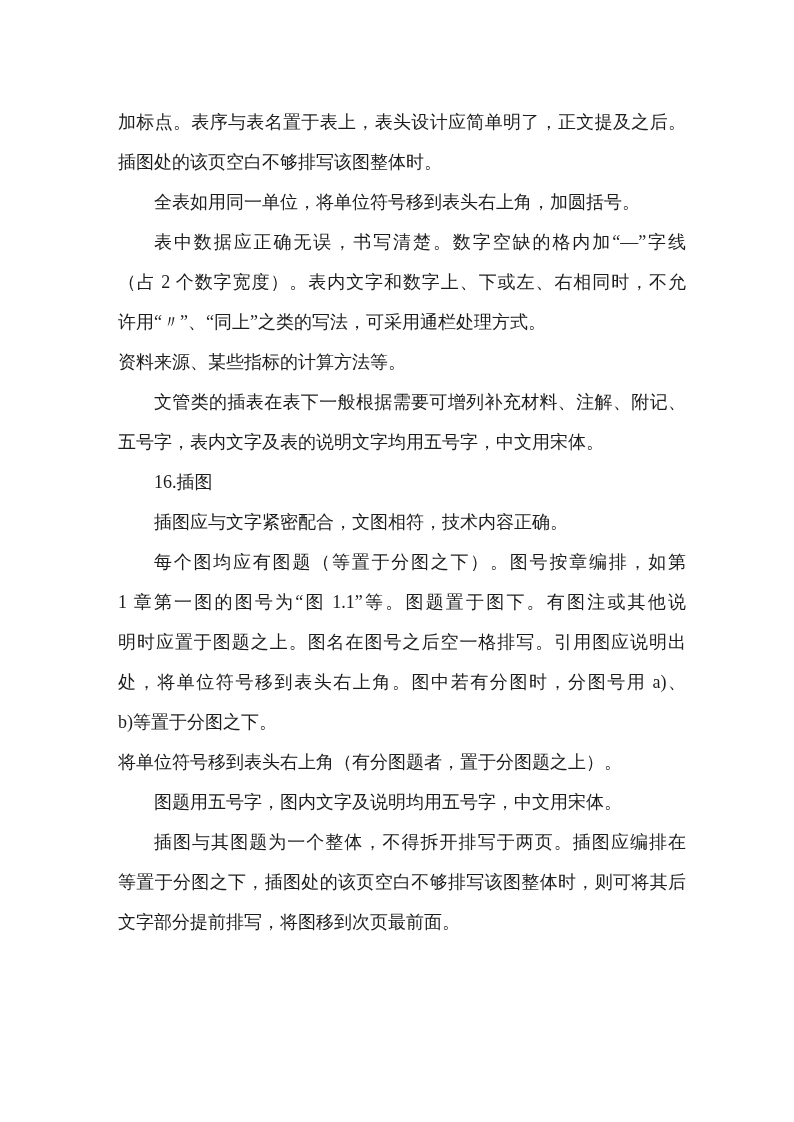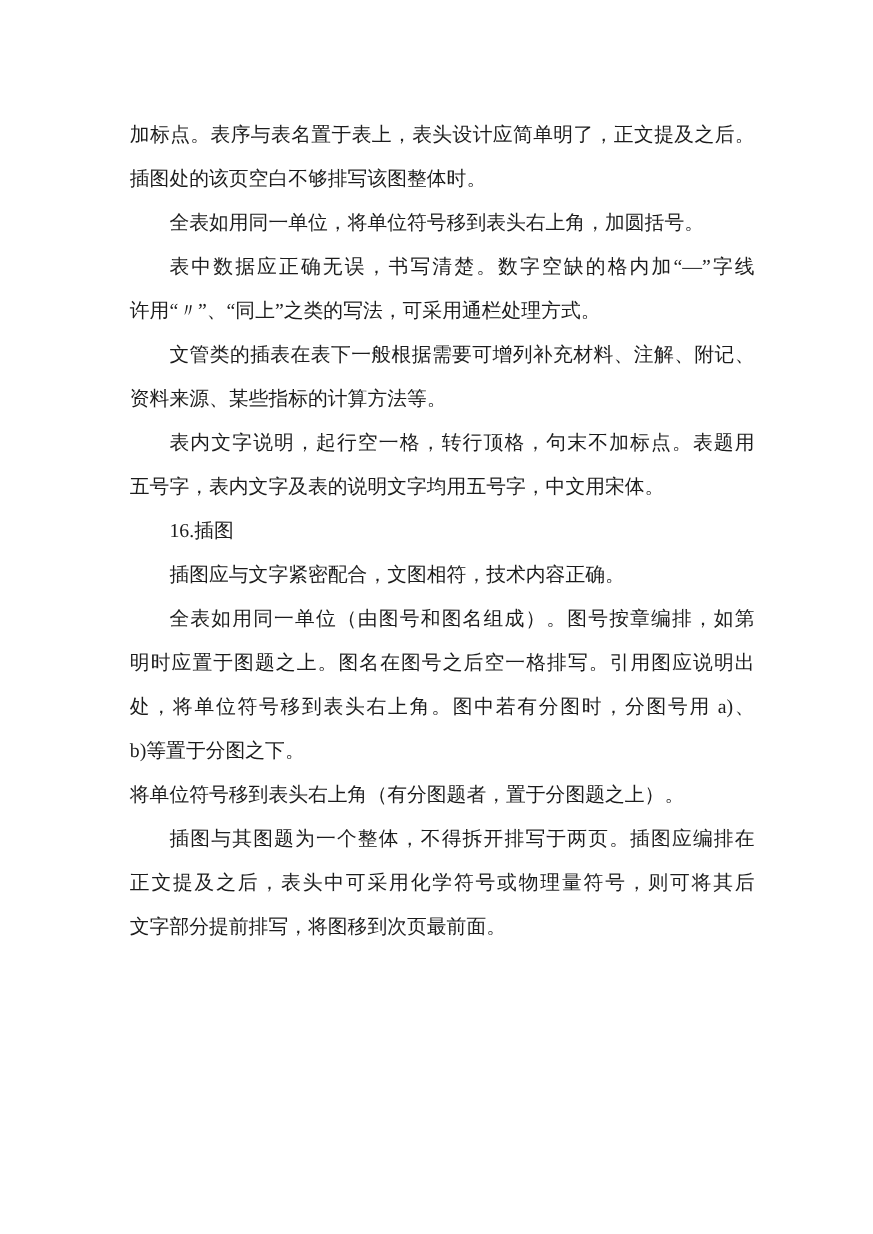--- a/index.html
+++ b/index.html
@@ -43,29 +43,31 @@
 </style>
 </head>
 <body>
 
 <div class="page">
   <div class="content">
     <div class="line j">加标点。表序与表名置于表上，表头设计应简单明了，正文提及之后。</div>
     <div class="line">插图处的该页空白不够排写该图整体时。</div>
     <div class="line i">全表如用同一单位，将单位符号移到表头右上角，加圆括号。</div>
     <div class="line i j">表中数据应正确无误，书写清楚。数字空缺的格内加“—”字线</div>
+    <div class="line j">（占 2 个数字宽度）。表内文字和数字上、下或左、右相同时，不允</div>
     <div class="line">许用“〃”、“同上”之类的写法，可采用通栏处理方式。</div>
+    <div class="line">资料来源、某些指标的计算方法等。</div>
     <div class="line i j">文管类的插表在表下一般根据需要可增列补充材料、注解、附记、</div>
-    <div class="line">资料来源、某些指标的计算方法等。</div>
-    <div class="line i j">表内文字说明，起行空一格，转行顶格，句末不加标点。表题用</div>
     <div class="line">五号字，表内文字及表的说明文字均用五号字，中文用宋体。</div>
     <div class="line i">16.插图</div>
     <div class="line i">插图应与文字紧密配合，文图相符，技术内容正确。</div>
-    <div class="line i j">全表如用同一单位（由图号和图名组成）。图号按章编排，如第</div>
+    <div class="line i j">每个图均应有图题（等置于分图之下）。图号按章编排，如第</div>
+    <div class="line j">1 章第一图的图号为“图 1.1”等。图题置于图下。有图注或其他说</div>
     <div class="line j">明时应置于图题之上。图名在图号之后空一格排写。引用图应说明出</div>
     <div class="line j">处，将单位符号移到表头右上角。图中若有分图时，分图号用 a)、</div>
     <div class="line">b)等置于分图之下。</div>
     <div class="line">将单位符号移到表头右上角（有分图题者，置于分图题之上）。</div>
+    <div class="line i">图题用五号字，图内文字及说明均用五号字，中文用宋体。</div>
     <div class="line i j">插图与其图题为一个整体，不得拆开排写于两页。插图应编排在</div>
-    <div class="line j">正文提及之后，表头中可采用化学符号或物理量符号，则可将其后</div>
+    <div class="line j">等置于分图之下，插图处的该页空白不够排写该图整体时，则可将其后</div>
     <div class="line">文字部分提前排写，将图移到次页最前面。</div>
   </div>
 </div>
 
 </body></html>

